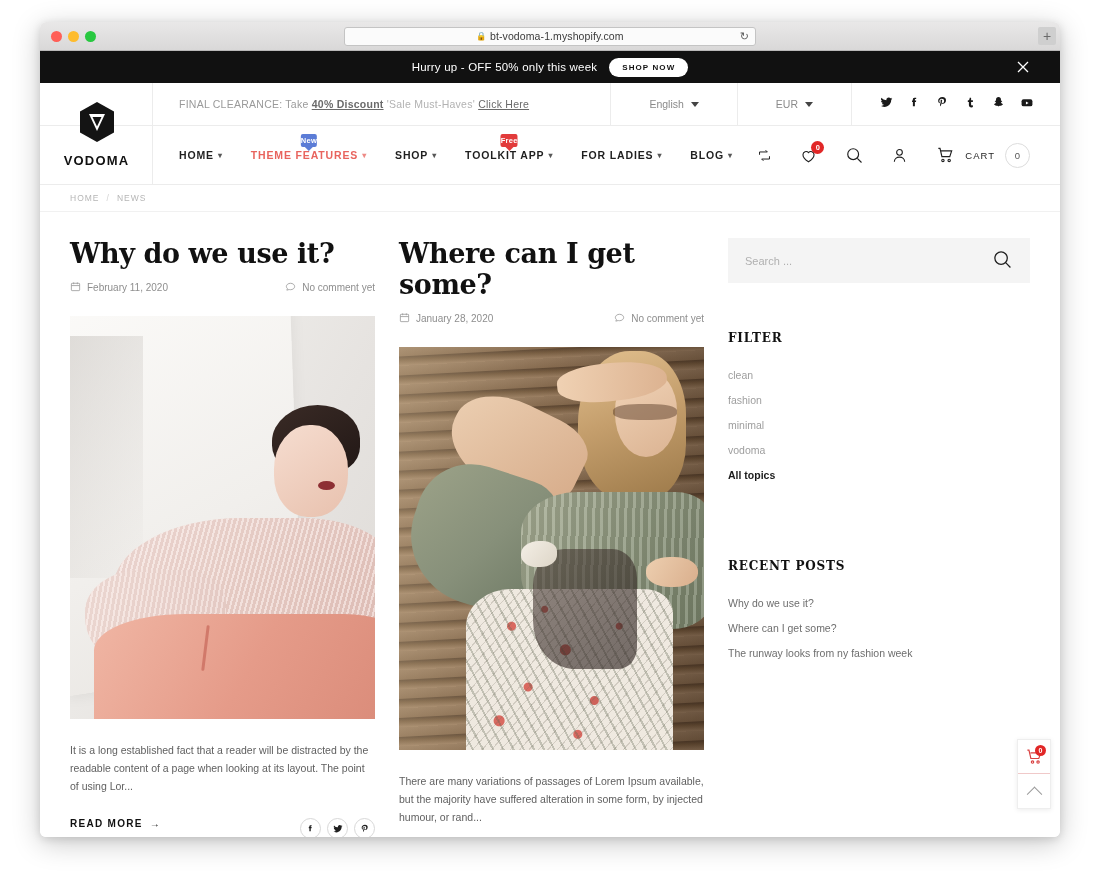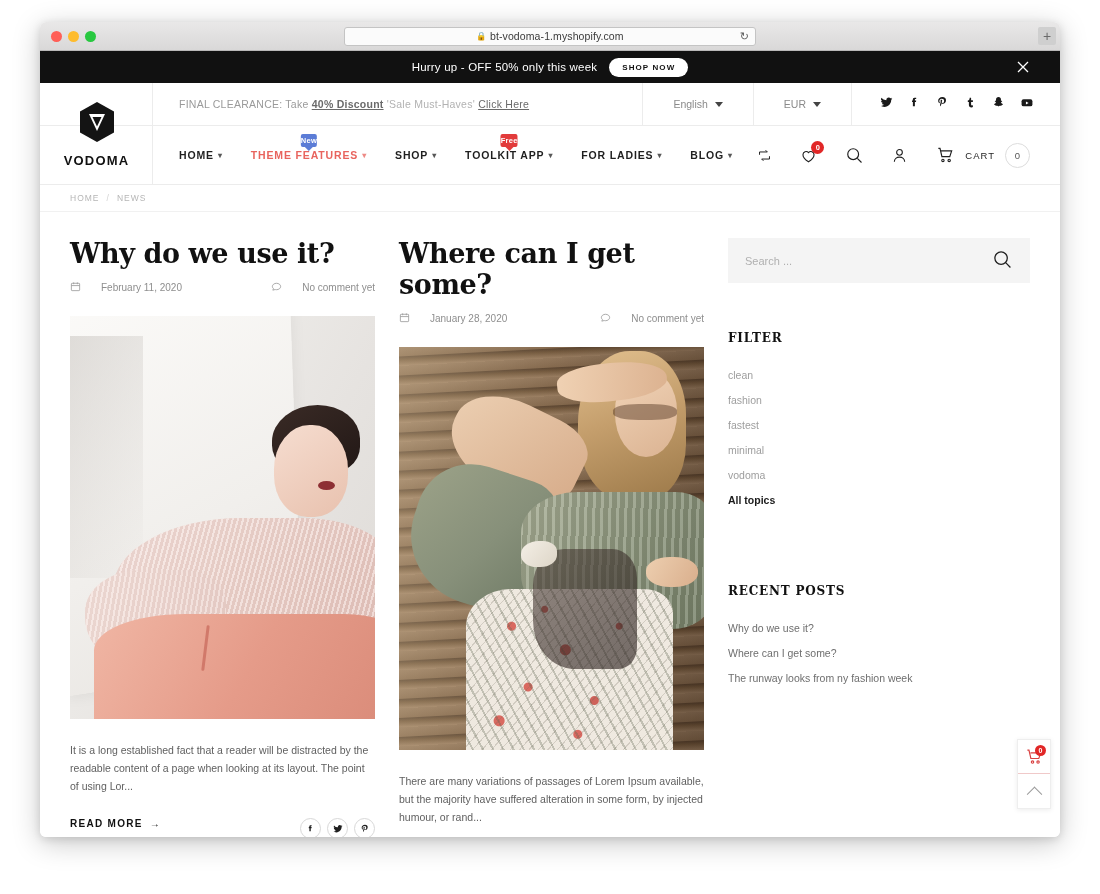--- a/index.html
+++ b/index.html
@@ -97,21 +97,21 @@
     flex: 1; display: flex; align-items: center;
     padding-left: 26px;
   }
   .clearance { font-size: 10.5px; color: #9a9a9a; letter-spacing: 0.25px; }
   .clearance .disc { color: #6a6a6a; text-decoration: underline; font-weight: 600;}
   .clearance .quoted { color: #b2b2b2; }
   .clearance .clickhere { color: #6a6a6a; text-decoration: underline; }
   .topbar-right { display: flex; align-items: stretch; }
   .sel-cell {
     display: flex; align-items: center; justify-content: center;
-    padding: 0 30px;
+    padding: 0 38px;
     border-left: 1px solid #ececec;
     font-size: 10.5px; color: #8a8a8a; cursor: pointer;
     gap: 7px;
   }
   .caret { width: 0; height: 0; border-left: 4px solid transparent; border-right: 4px solid transparent; border-top: 5px solid #444; }
   .social-cell {
     display: flex; align-items: center; gap: 15px;
     padding: 0 26px 0 28px;
     border-left: 1px solid #ececec;
   }
@@ -184,21 +184,21 @@
   .post { width: 305px; }
   .post-title {
     font-family: "DejaVu Serif", serif;
     font-size: 27px; font-weight: 700; color: #111;
     letter-spacing: -0.4px; line-height: 1.15;
   }
   .post-meta {
     display: flex; align-items: center; justify-content: space-between;
     margin-top: 12px; font-size: 10px; color: #8e8e8e;
   }
-  .meta-piece { display: flex; align-items: center; gap: 20px; }
+  .meta-piece { display: flex; align-items: center; gap: 6px; }
   .post-img {
     margin-top: 22px; width: 305px; height: 403px;
     overflow: hidden; position: relative;
   }
   .post-excerpt {
     margin-top: 22px; font-size: 10.5px; line-height: 1.72; color: #5f5f5f;
   }
   .post-footer {
     margin-top: 23px; display: flex; align-items: flex-start; justify-content: space-between;
   }
@@ -723,21 +723,20 @@
                 <path d="M16 16l5.2 5.2"></path>
               </svg>
           </span>
         </div>
 
         <div class="filter-widget">
           <div class="widget-title">FILTER</div>
           <ul class="filter-list">
             <li>clean</li>
             <li>fashion</li>
-            <li>fastest</li>
             <li>minimal</li>
             <li>vodoma</li>
             <li class="strong">All topics</li>
           </ul>
         </div>
 
         <div class="recent-widget">
           <div class="widget-title">RECENT POSTS</div>
           <ul class="recent-list">
             <li>Why do we use it?</li>

